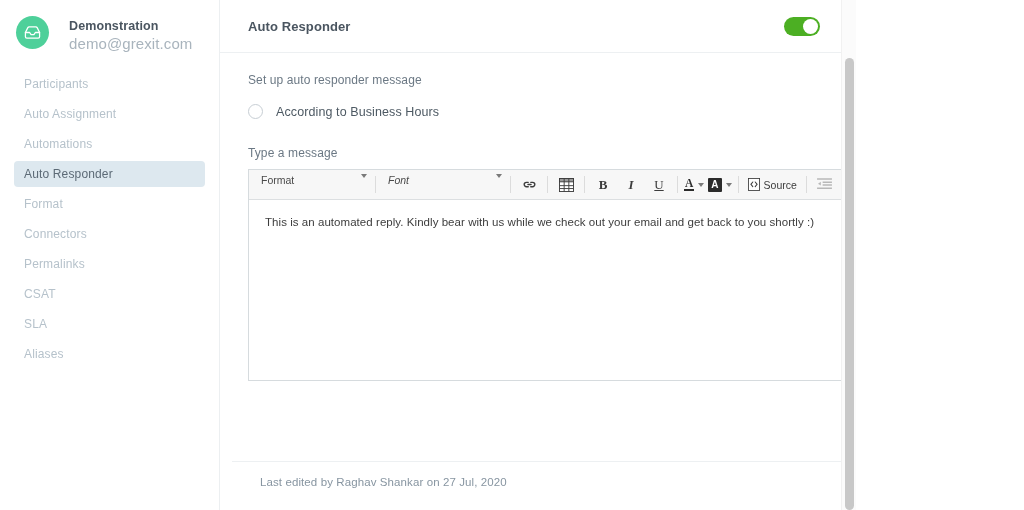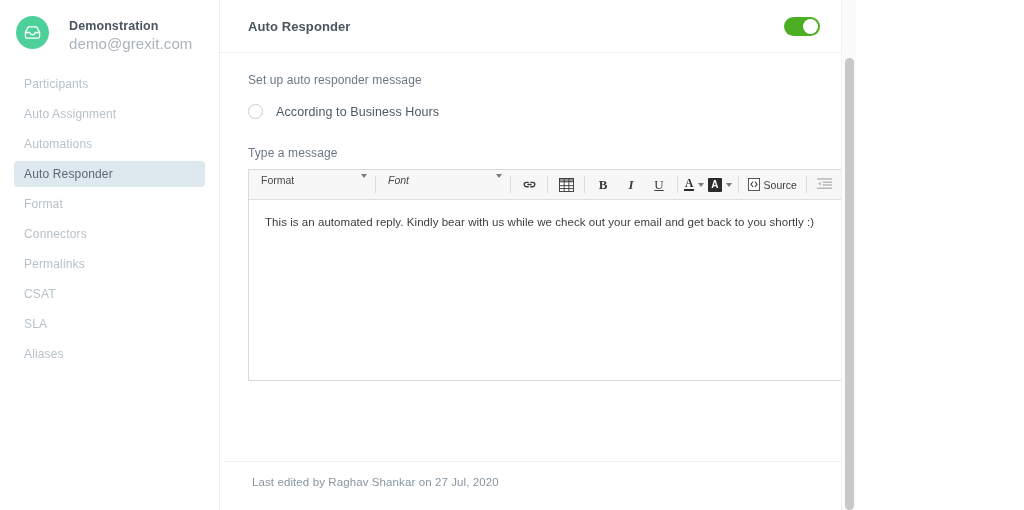--- a/index.html
+++ b/index.html
@@ -280,21 +280,21 @@
     font-size: 11.5px;
     color: #3d3d3d;
     line-height: 17px;
     letter-spacing: .05px;
     cursor: text;
   }
 
   
   .footer {
     position: absolute;
-    left: 4px; right: 0;
+    left: 12px; right: 0;
     top: 461px;
     border-top: 1px solid #edf0f2;
     padding: 14px 37px 0 28px;
   }
   .footer-text {
     font-size: 11.5px;
     color: #8795a1;
     letter-spacing: .1px;
   }
 

